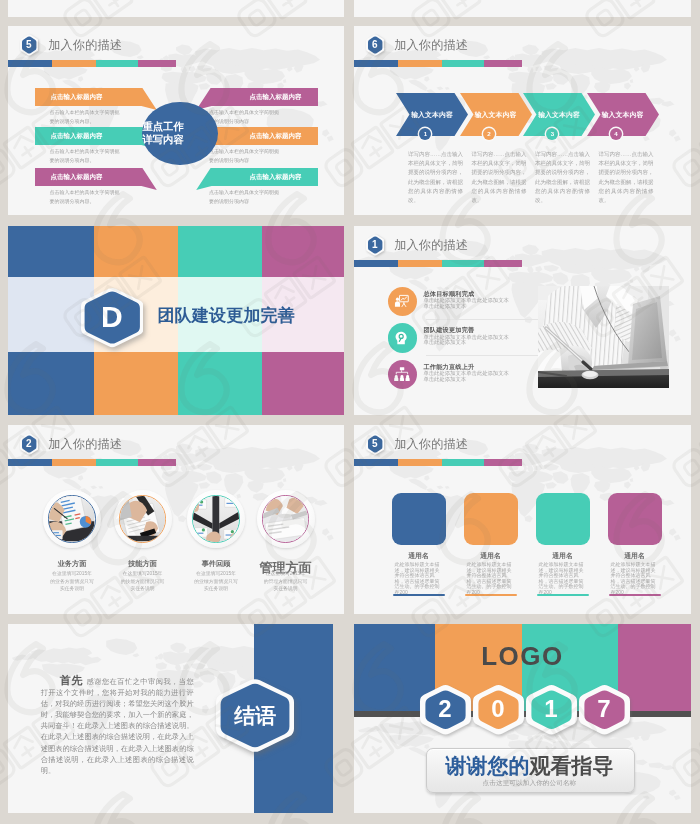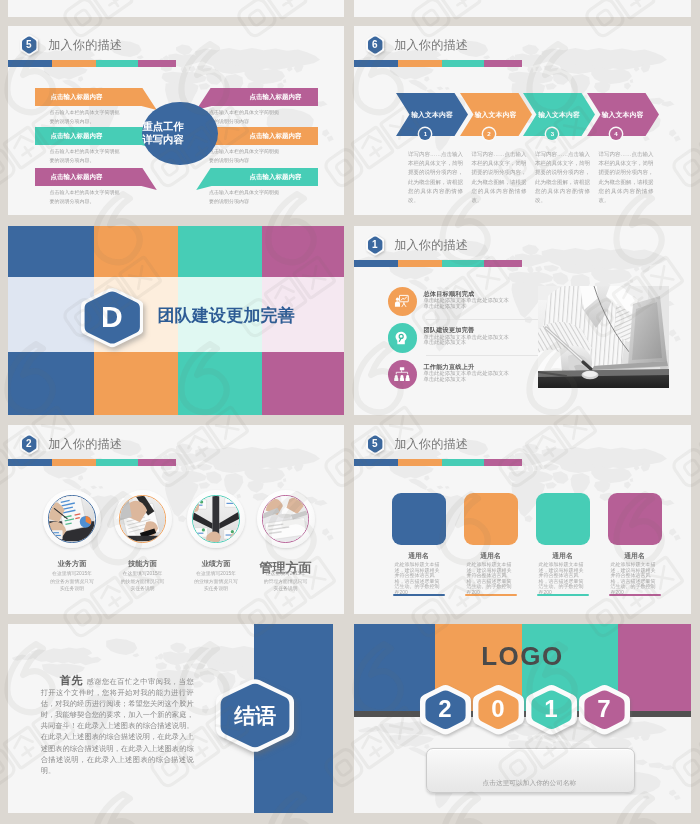--- a/index.html
+++ b/index.html
@@ -589,21 +589,21 @@
               <rect x="4" y="19" width="17" height="2.6"></rect>
               <rect x="74" y="15" width="17" height="2.6"></rect>
               <rect x="6" y="81" width="17" height="2.6"></rect>
               <rect x="72" y="85" width="17" height="2.6"></rect>
             </g>
  <path d="M-8 -4 c20 6 26 24 18 38 l-18 4z" fill="#dcb79c"></path>
  <path d="M108 82 c-20 -6 -28 4 -26 18 l26 0z" fill="#dcb79c"></path>
  <path d="M30 88 c12 -14 26 -12 32 2 l-6 14 l-28 0z" fill="#dcb79c"></path>
  </svg></div>
       </div>
-      <div class="abs" style="left:179px;top:134px;width:58px;text-align:center;font-size:7.2px;font-weight:700;color:#6b6b6b">业绩方面</div>
+      <div class="abs" style="left:179px;top:134px;width:58px;text-align:center;font-size:7.2px;font-weight:700;color:#6b6b6b">事件回顾</div>
       <div class="bodytxt" style="position:absolute;left:186px;top:145px;width:44px;font-size:4.85px;line-height:7.55px;color:#a8a8a8;text-align:center">在这里填写2015年的业绩方面情况只写实任务说明</div>
       <div class="abs" style="left:248.5px;top:65px;width:58px;height:58px;border-radius:50%;background:radial-gradient(circle at 38% 32%,#ffffff 0%,#fbfbfb 60%,#ececec 100%);box-shadow:0 1.2px 2.6px rgba(0,0,0,.13);padding:5.4px;box-sizing:border-box">
         <div style="width:100%;height:100%;border-radius:50%;border:1.3px solid #b65f96;overflow:hidden;box-sizing:border-box"><svg viewBox="0 0 100 100" width="100%" height="100%" preserveAspectRatio="xMidYMid slice">
  <defs>
               <linearGradient id="d4b" x1="0" y1="0" x2="0.3" y2="1">
                 <stop offset="0" stop-color="#f5f5f6"></stop>
                 <stop offset="1" stop-color="#e0e0e2"></stop>
               </linearGradient>
             </defs>
  <rect width="100" height="100" fill="url(#d4b)"></rect>
@@ -861,20 +861,21 @@
       <div class="hexbadge" style="left:224.5px;top:59.7px;width:51px;height:51.4px;filter:drop-shadow(1.4px 2px 1.6px rgba(120,120,120,.42))">
         <svg width="51" height="51.4" viewBox="0 0 51 51.4">
           <path d="M 21.57 1.98 Q 25.50 0.00 29.43 1.98 L 47.07 10.87 Q 51.00 12.85 51.00 17.25 L 51.00 34.15 Q 51.00 38.55 47.07 40.53 L 29.43 49.42 Q 25.50 51.40 21.57 49.42 L 3.93 40.53 Q 0.00 38.55 0.00 34.15 L 0.00 17.25 Q 0.00 12.85 3.93 10.87 Z" fill="#fbfbfb"></path>
           <g transform="translate(5.4,5.4)">
             <path d="M 16.17 1.98 Q 20.10 0.00 24.03 1.98 L 36.27 8.17 Q 40.20 10.15 40.20 14.55 L 40.20 26.05 Q 40.20 30.45 36.27 32.43 L 24.03 38.62 Q 20.10 40.60 16.17 38.62 L 3.93 32.43 Q 0.00 30.45 0.00 26.05 L 0.00 14.55 Q 0.00 10.15 3.93 8.17 Z" fill="#b65f96"></path>
           </g>
         </svg>
       </div>
       <div class="abs hb-lab" style="left:224.5px;top:59.7px;width:51px;height:51.4px;font-size:24px;font-weight:700;color:#fff">7</div>
       <div class="abs" style="left:71.7px;top:123.7px;width:207.5px;height:43px;border-radius:7px;background:linear-gradient(#f9f9f9,#e6e6e6);border:1.2px solid #cbcbcb;box-shadow:0 1.5px 2.5px rgba(0,0,0,.15),inset 0 1px 0 #fff"></div>
+      <div class="abs" style="left:71.7px;top:127.5px;width:207.5px;text-align:center;font-size:21px;font-weight:700;letter-spacing:0px"><span style="color:#2c5d9b">谢谢您的</span><span style="color:#4b4b4b">观看指导</span></div>
       <div class="abs" style="left:71.7px;top:154.5px;width:207.5px;text-align:center;font-size:6.6px;color:#9c9c9c;letter-spacing:.1px">点击这里可以加入你的公司名称</div>
     </div>
     <svg class="wm" width="700" height="824" viewBox="0 0 700 824">
       <g opacity="0.075">
         <g transform="translate(-25,-136)">
           <g transform="rotate(-35)">
             <rect x="0" y="0" width="30" height="30" rx="7.5" fill="none" stroke="#6e6a63" stroke-width="3.2"></rect>
             <rect x="8.6" y="8.6" width="12.8" height="12.8" rx="3.6" fill="none" stroke="#6e6a63" stroke-width="2.8"></rect>
             <rect x="35" y="0" width="30" height="30" rx="2.4" fill="none" stroke="#6e6a63" stroke-width="3.2"></rect>
             <path d="M41.5 9.5 L53.5 3.6 L60 14.8 M44 20 L57 20 M50.5 14.8 L50.5 25.5" fill="none" stroke="#6e6a63" stroke-width="2.6" stroke-linecap="round"></path>

